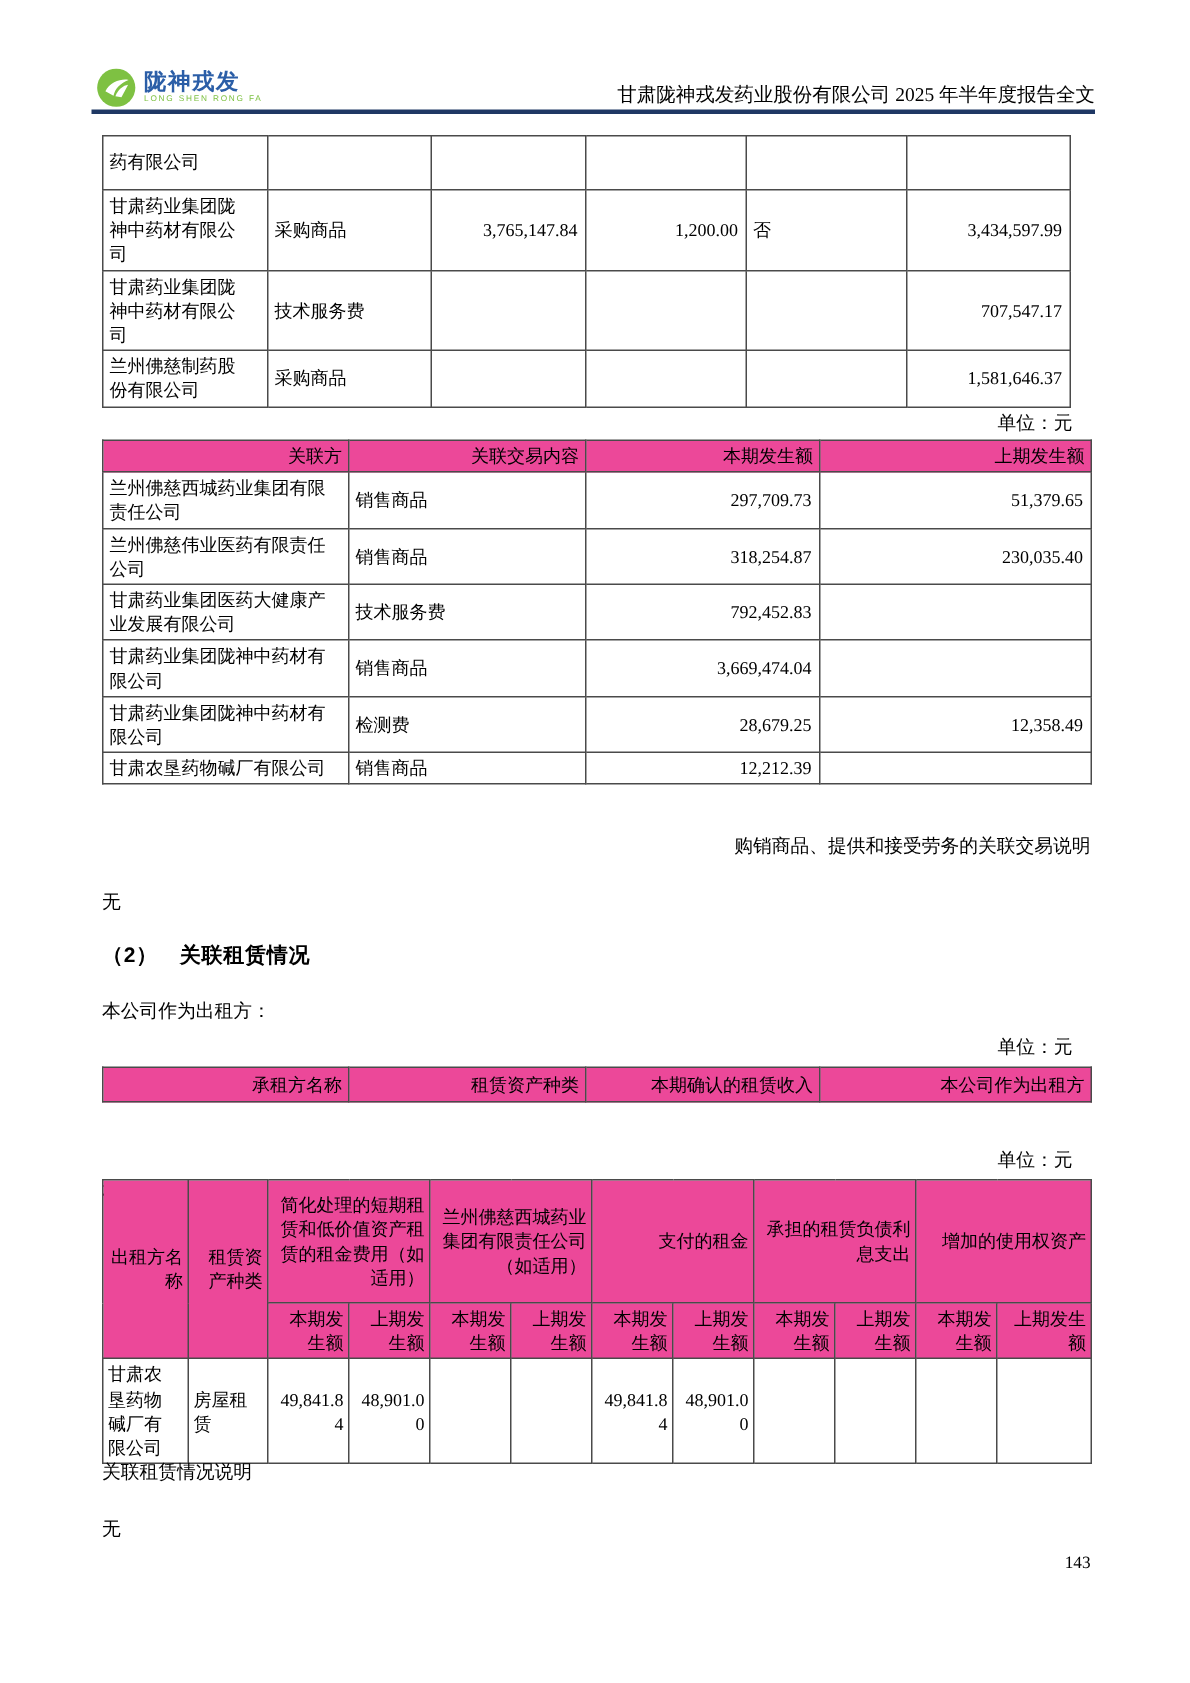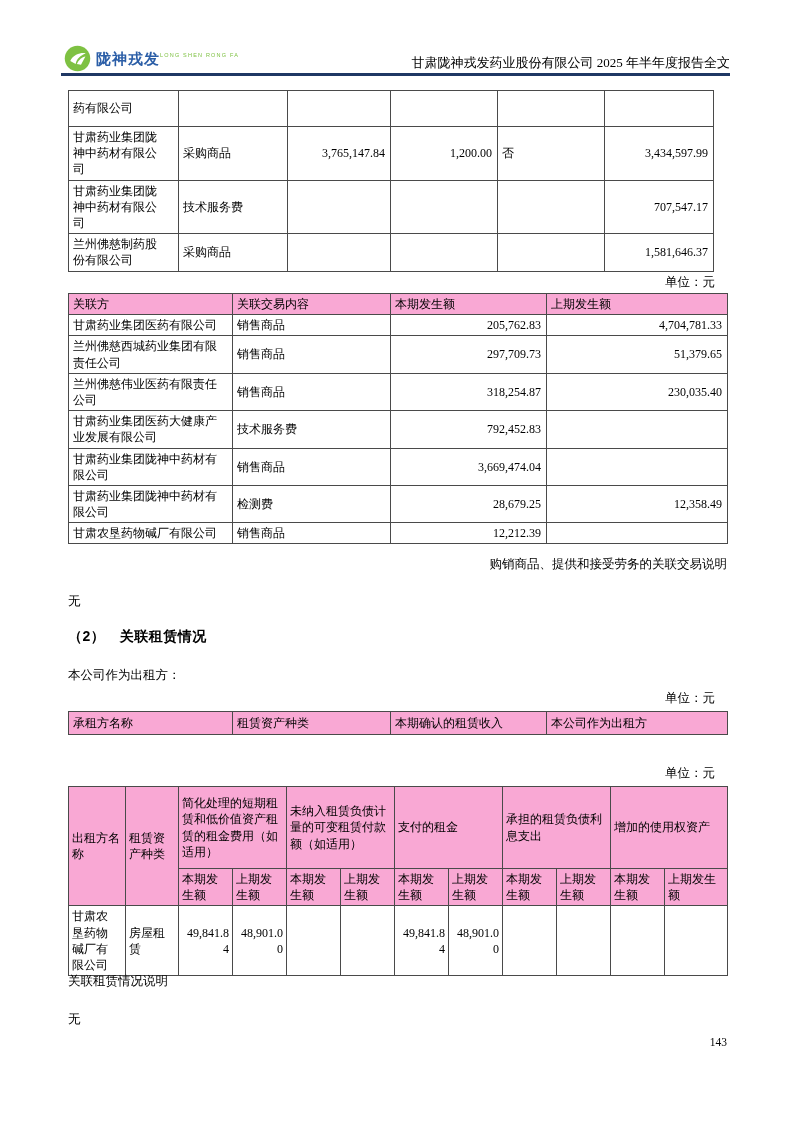--- a/index.html
+++ b/index.html
@@ -6,33 +6,33 @@
   html,body { background:#ffffff; }
   .page {
     position:relative; width:793px; height:1122px; background:#fff;
     font-family:"Liberation Serif","DejaVu Serif",serif; color:#000;
     overflow:hidden;
   }
   
   .hdr-rule { position:absolute; left:61px; top:73px; width:669px; height:3px; background:#1f3864; }
   .logo { position:absolute; left:64px; top:45px; display:flex; align-items:center; gap:5px; }
   .logo-circle { width:27px; height:27px; }
-  .logo-texts { display:flex; flex-direction:row; line-height:1; }
+  .logo-texts { display:flex; flex-direction:column; line-height:1; }
   .brand-cn { font-family:"Liberation Sans","DejaVu Sans",sans-serif; font-weight:bold; font-size:15px; color:#2b5ea7; letter-spacing:1px; }
   .brand-en { font-family:"Liberation Sans","DejaVu Sans",sans-serif; font-size:5.5px; color:#7ec142; letter-spacing:1.2px; margin-top:2px; }
   .doc-title { position:absolute; right:63px; top:54px; font-size:13px; color:#000; white-space:nowrap; }
   
   .blk { position:absolute; left:68px; width:659px; font-size:12.5px; line-height:1.3; }
   .unit { text-align:right; padding-right:12px; }
   .sec-heading { font-family:"Liberation Sans","DejaVu Sans",sans-serif; font-weight:bold; font-size:14px; letter-spacing:0.5px; }
   .pageno { position:absolute; right:66px; top:1036px; font-size:11.5px;text-align:center; }
   
   table { border-collapse:collapse; table-layout:fixed; width:659px; }
   td, th { border:1px solid #4a4a4a; font-size:12px; font-weight:normal; vertical-align:middle; padding:2px 4px; line-height:1.35; word-wrap:break-word; }
-  .ghead { background:#f9a8d4; text-align:left; }
+  .ghead { background:#ec4899; text-align:right; }
   .num { text-align:right; padding-right:5px; }
   .name { text-align:left; }
   .t1 { width:645px; }
   .t1 .name { padding-right:14px; }
   .t4 td { padding:2px 3px; }
   .t4 .num { word-break:break-all; text-align:right; }
   .t4 .name { padding-right:8px; }
 </style>
 </head>
 <body>
@@ -107,26 +107,20 @@
         <col style="width:156px">
         <col style="width:181px">
       </colgroup>
     <tbody>
         <tr style="height:21px">
       <td class="ghead">关联方</td>
       <td class="ghead">关联交易内容</td>
       <td class="ghead">本期发生额</td>
       <td class="ghead">上期发生额</td>
     </tr>
-    <tr style="height:20px">
-      <td class="name">甘肃药业集团医药有限公司</td>
-      <td>销售商品</td>
-      <td class="num">205,762.83</td>
-      <td class="num">4,704,781.33</td>
-    </tr>
     <tr style="height:32px">
       <td class="name">兰州佛慈西城药业集团有限责任公司</td>
       <td>销售商品</td>
       <td class="num">297,709.73</td>
       <td class="num">51,379.65</td>
     </tr>
     <tr style="height:32px">
       <td class="name">兰州佛慈伟业医药有限责任公司</td>
       <td>销售商品</td>
       <td class="num">318,254.87</td>
@@ -156,21 +150,21 @@
       <td class="num">12,212.39</td>
       <td class="num"></td>
     </tr>
   </tbody>
     </table>
 
   <div class="blk" style="top:556px;text-align:right;">购销商品、提供和接受劳务的关联交易说明</div>
   <div class="blk" style="top:593px;">无</div>
 
   <div class="blk sec-heading" style="top:627px;">（2）　关联租赁情况</div>
-  <div class="blk" style="top:667px;">本公司作为出租方：</div>
+  <div class="blk" style="top:667px;font-family:Liberation Mono, monospace;">本公司作为出租方：</div>
   <div class="blk unit" style="top:690px;">单位：元</div>
 
   <table class="blk" style="top:711px;">
     <colgroup>
         <col style="width:164px">
         <col style="width:158px">
         <col style="width:156px">
         <col style="width:181px">
       </colgroup>
     <tbody>
@@ -199,21 +193,21 @@
         <col style="width:54px">
         <col style="width:54px">
         <col style="width:54px">
         <col style="width:63px">
     </colgroup>
     <tbody>
         <tr style="height:82px">
       <td class="ghead" rowspan="2">出租方名称</td>
       <td class="ghead" rowspan="2">租赁资产种类</td>
       <td class="ghead" colspan="2">简化处理的短期租赁和低价值资产租赁的租金费用（如适用）</td>
-      <td class="ghead" colspan="2">未纳入租赁负债计量的可变租赁付款额（如适用）</td>
+      <td class="ghead" colspan="2">兰州佛慈西城药业集团有限责任公司（如适用）</td>
       <td class="ghead" colspan="2">支付的租金</td>
       <td class="ghead" colspan="2">承担的租赁负债利息支出</td>
       <td class="ghead" colspan="2">增加的使用权资产</td>
     </tr>
     <tr style="height:33px">
       <td class="ghead">本期发生额</td>
       <td class="ghead">上期发生额</td>
       <td class="ghead">本期发生额</td>
       <td class="ghead">上期发生额</td>
       <td class="ghead">本期发生额</td>

